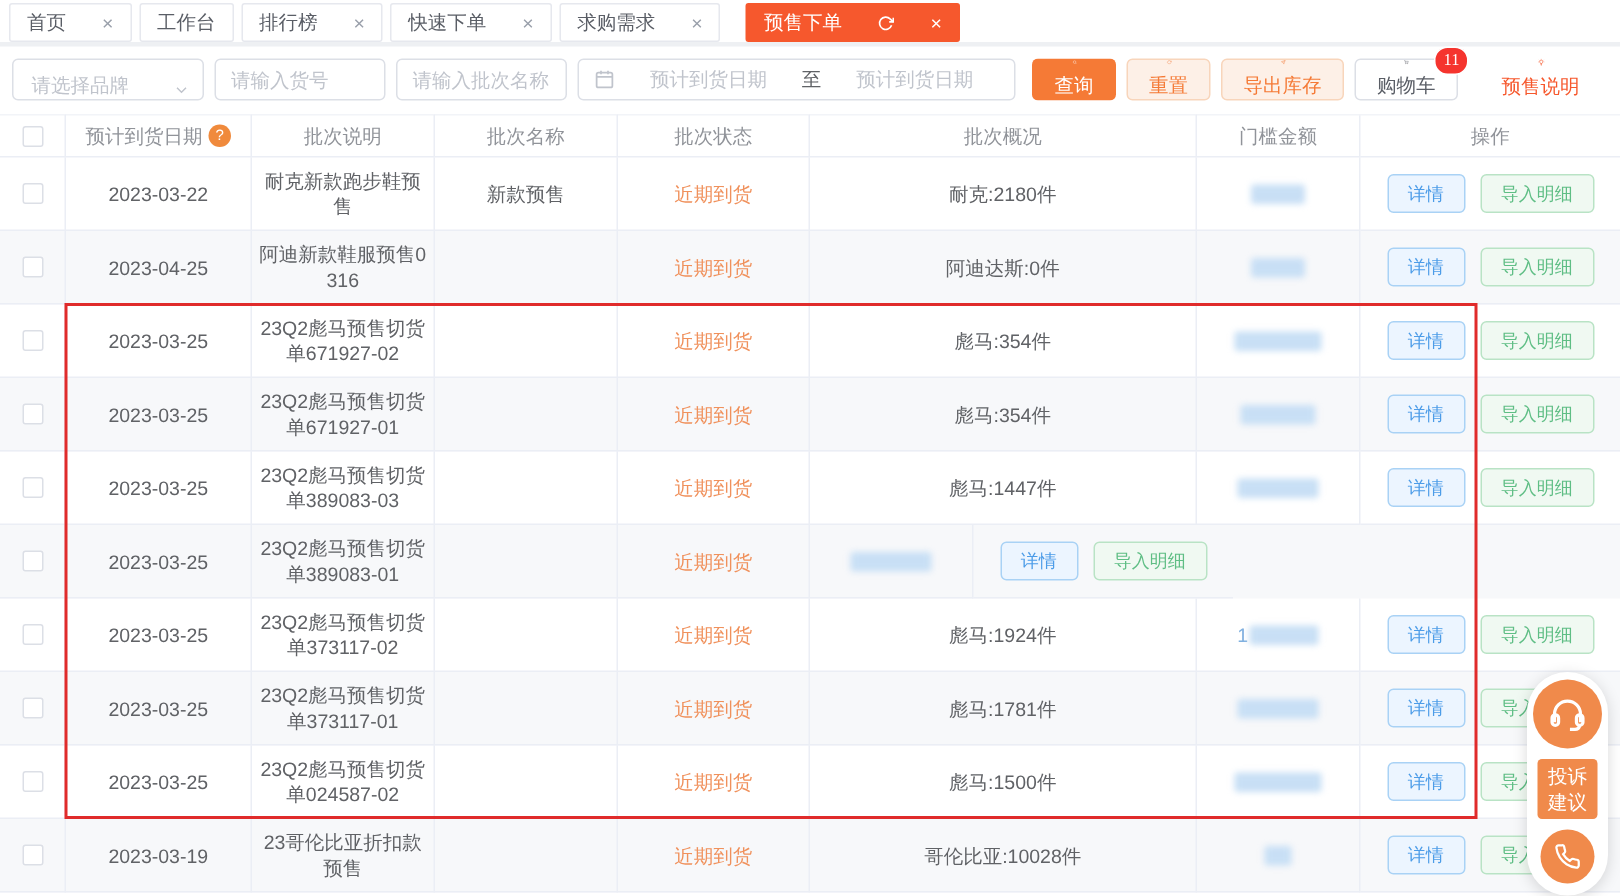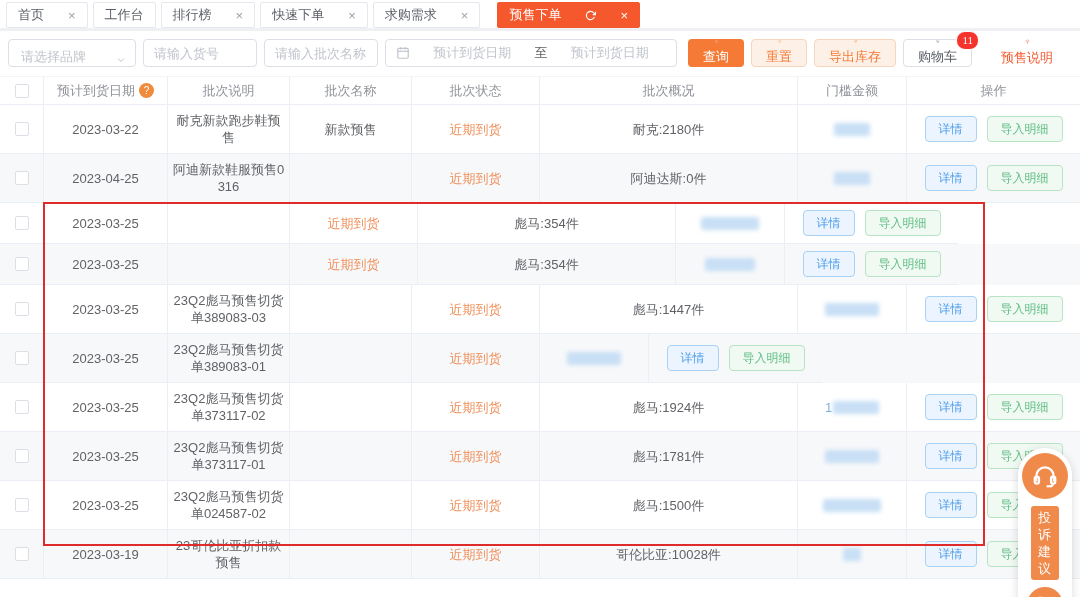--- a/index.html
+++ b/index.html
@@ -71,22 +71,22 @@
     border:2px solid var(--highlight-box,#e02b2b); pointer-events:none; z-index:5; }
 
   
   .float-widget { position:absolute; right:8px; top:448px; width:54px; background:#fff; border-radius:28px;
     box-shadow:0 2px 10px rgba(0,0,0,.15); display:flex; flex-direction:column; align-items:center;
     gap:7px; padding:5px 0 8px 0; z-index:10; }
   .fbtn { background:var(--float-orange,#f08a4b); color:#fff; cursor:pointer;
     display:flex; align-items:center; justify-content:center; }
   .fbtn.circle.lg { width:46px; height:46px; border-radius:50%; }
   .fbtn.circle.sm { width:36px; height:36px; border-radius:50%; }
-  .fbtn.square { width:28px; border-radius:3px; font-size:13px; line-height:17px; padding:3px 7px;
-    text-align:left; word-break:break-all; }
+  .fbtn.square { width:40px; border-radius:3px; font-size:13px; line-height:17px; padding:3px 7px;
+    text-align:center; word-break:break-all; }
   .fbtn svg { fill:none; stroke:#fff; stroke-width:2; }
 </style>
 </head>
 <body>
 
 <div class="tabbar">
   <div class="tab">
     <span>首页</span>
     <span class="tab-close">×</span>
   </div>
@@ -240,38 +240,40 @@
         <div class="cell c-actions">
           <button class="abtn detail">详情</button>
           <button class="abtn import">导入明细</button>
         </div>
       </div>
       <div class="trow highlight">
         <div class="cell c-check">
           <span class="checkbox"></span>
         </div>
         <div class="cell c-date">2023-03-25</div>
+        <div class="cell c-name">23Q2彪马预售切货单671927-02</div>
         <div class="cell c-desc"></div>
         <div class="cell c-status">
           <span class="status">近期到货</span>
         </div>
         <div class="cell c-summary">彪马:354件</div>
         <div class="cell c-amount">
           <span class="blur-blob" style="width:58px"></span>
         </div>
         <div class="cell c-actions">
           <button class="abtn detail">详情</button>
           <button class="abtn import">导入明细</button>
         </div>
       </div>
       <div class="trow highlight">
         <div class="cell c-check">
           <span class="checkbox"></span>
         </div>
         <div class="cell c-date">2023-03-25</div>
+        <div class="cell c-name">23Q2彪马预售切货单671927-01</div>
         <div class="cell c-desc"></div>
         <div class="cell c-status">
           <span class="status">近期到货</span>
         </div>
         <div class="cell c-summary">彪马:354件</div>
         <div class="cell c-amount">
           <span class="blur-blob" style="width:50px"></span>
         </div>
         <div class="cell c-actions">
           <button class="abtn detail">详情</button>

